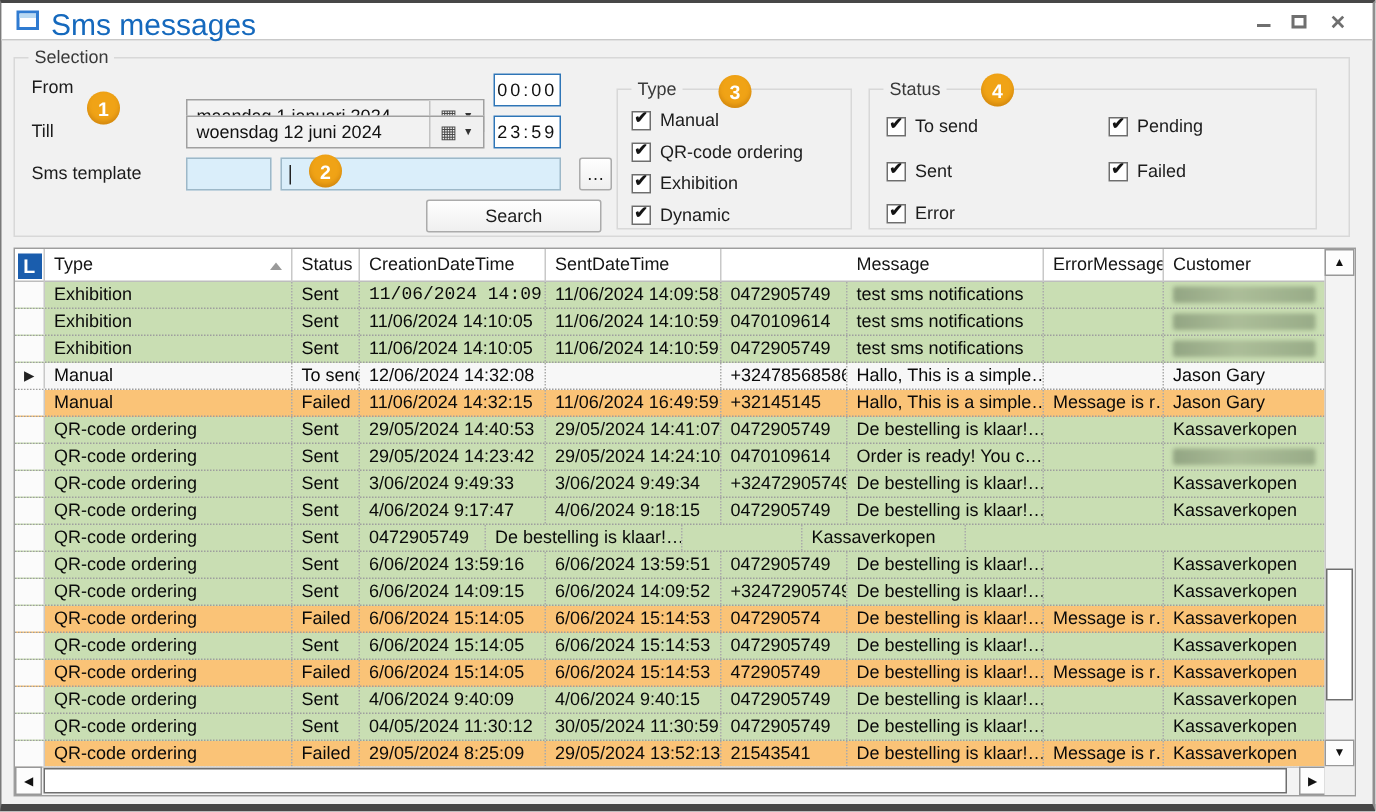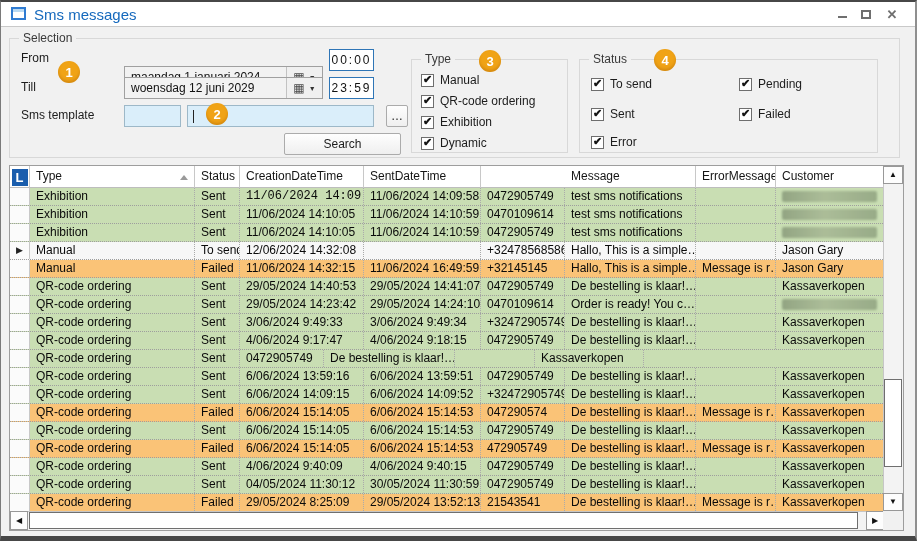--- a/index.html
+++ b/index.html
@@ -3,21 +3,21 @@
 <meta charset="utf-8">
 <style>
   html,body{margin:0;padding:0;background:#d8d8d8;font-family:"Liberation Sans",sans-serif;}
   *{box-sizing:border-box;}
   .window{position:relative;width:917px;height:541px;background:#f1f1f1;
     border-top:2px solid #474747;border-left:1px solid #7a7a7a;border-right:2px solid #8f8f8f;border-bottom:5px solid #474747;overflow:hidden;}
   
   .titlebar{position:absolute;left:0;top:0;right:0;height:25px;background:#ffffff;border-bottom:1px solid #c9c9c9;}
   .app-icon{position:absolute;left:10px;top:5px;width:15px;height:13px;border:2px solid #2f7bd1;background:#fff;}
   .app-icon::before{content:"";position:absolute;left:0;top:0;right:0;height:3px;background:#b9d9f2;}
-  .title-text{position:absolute;left:33px;top:4px;font-size:15px;color:#1569bd;text-align:center;}
+  .title-text{position:absolute;left:33px;top:4px;font-size:20px;color:#1569bd;text-align:center;}
   .win-btn{position:absolute;top:3px;width:18px;height:18px;display:flex;align-items:center;justify-content:center;color:#6f6f6f;}
   .btn-min{right:64px;} .btn-max{right:40px;} .btn-close{right:14px;}
   .glyph-min{width:9px;height:2px;background:#6f6f6f;margin-top:6px;}
   .glyph-max{width:10px;height:9px;border:2px solid #6f6f6f;}
   .glyph-close{font-size:13px;font-weight:bold;line-height:1;}
   
   .groupbox{position:absolute;border:1px solid #d8d8d8;background:transparent;}
   .gb-label{position:absolute;top:-8px;left:9px;background:#f1f1f1;padding:0 4px;font-size:12px;color:#3a3a3a;}
   
   .flabel{position:absolute;font-size:12px;color:#1c1c1c;}
@@ -96,21 +96,21 @@
     <div class="date-btn">
       <span class="cal-icon">▦</span>
       <span class="dd-arrow">▼</span>
     </div>
   </div>
   <div class="time-field" style="left:328px;top:47px;">
     <span>00:00</span>
   </div>
 
   <div class="date-field" style="left:123px;top:75px;">
-    <span>woensdag 12 juni 2029</span>
+    <span>woensdag 12 juni 2024</span>
     <div class="date-btn">
       <span class="cal-icon">▦</span>
       <span class="dd-arrow">▼</span>
     </div>
   </div>
   <div class="time-field" style="left:328px;top:75px;">
     <span>23:59</span>
   </div>
 
   <div class="tpl-field" style="left:123px;top:103px;width:57px;"></div>

